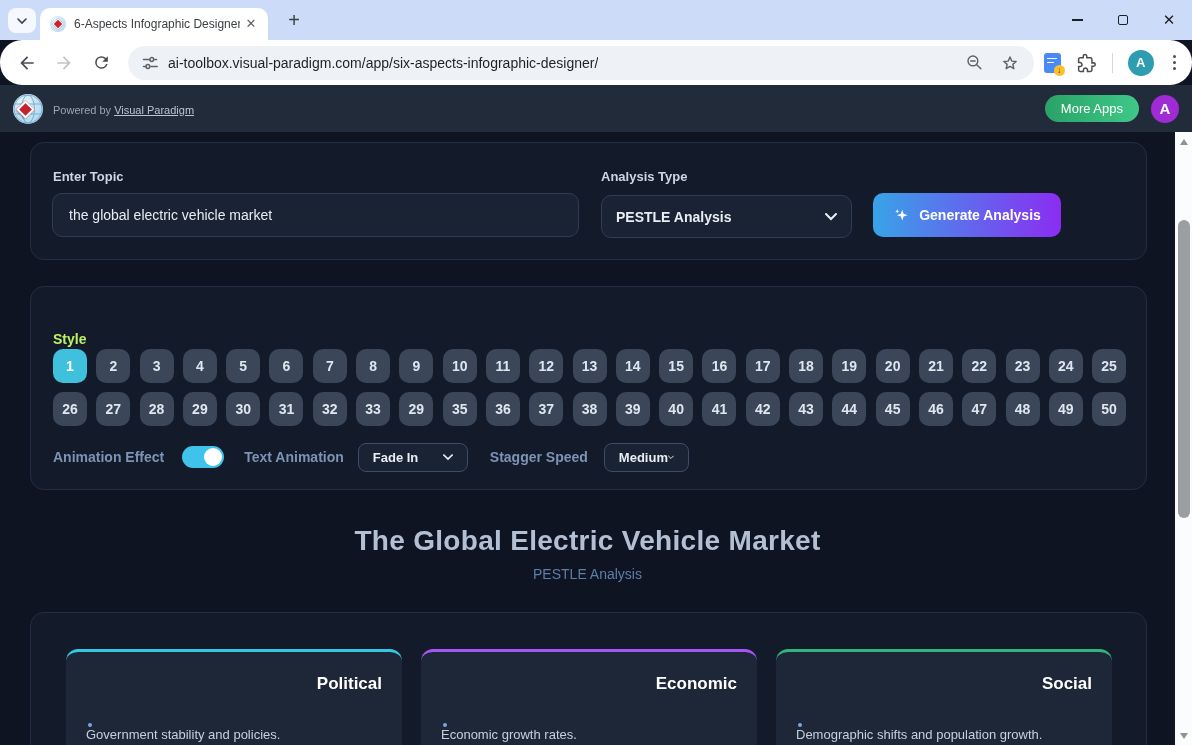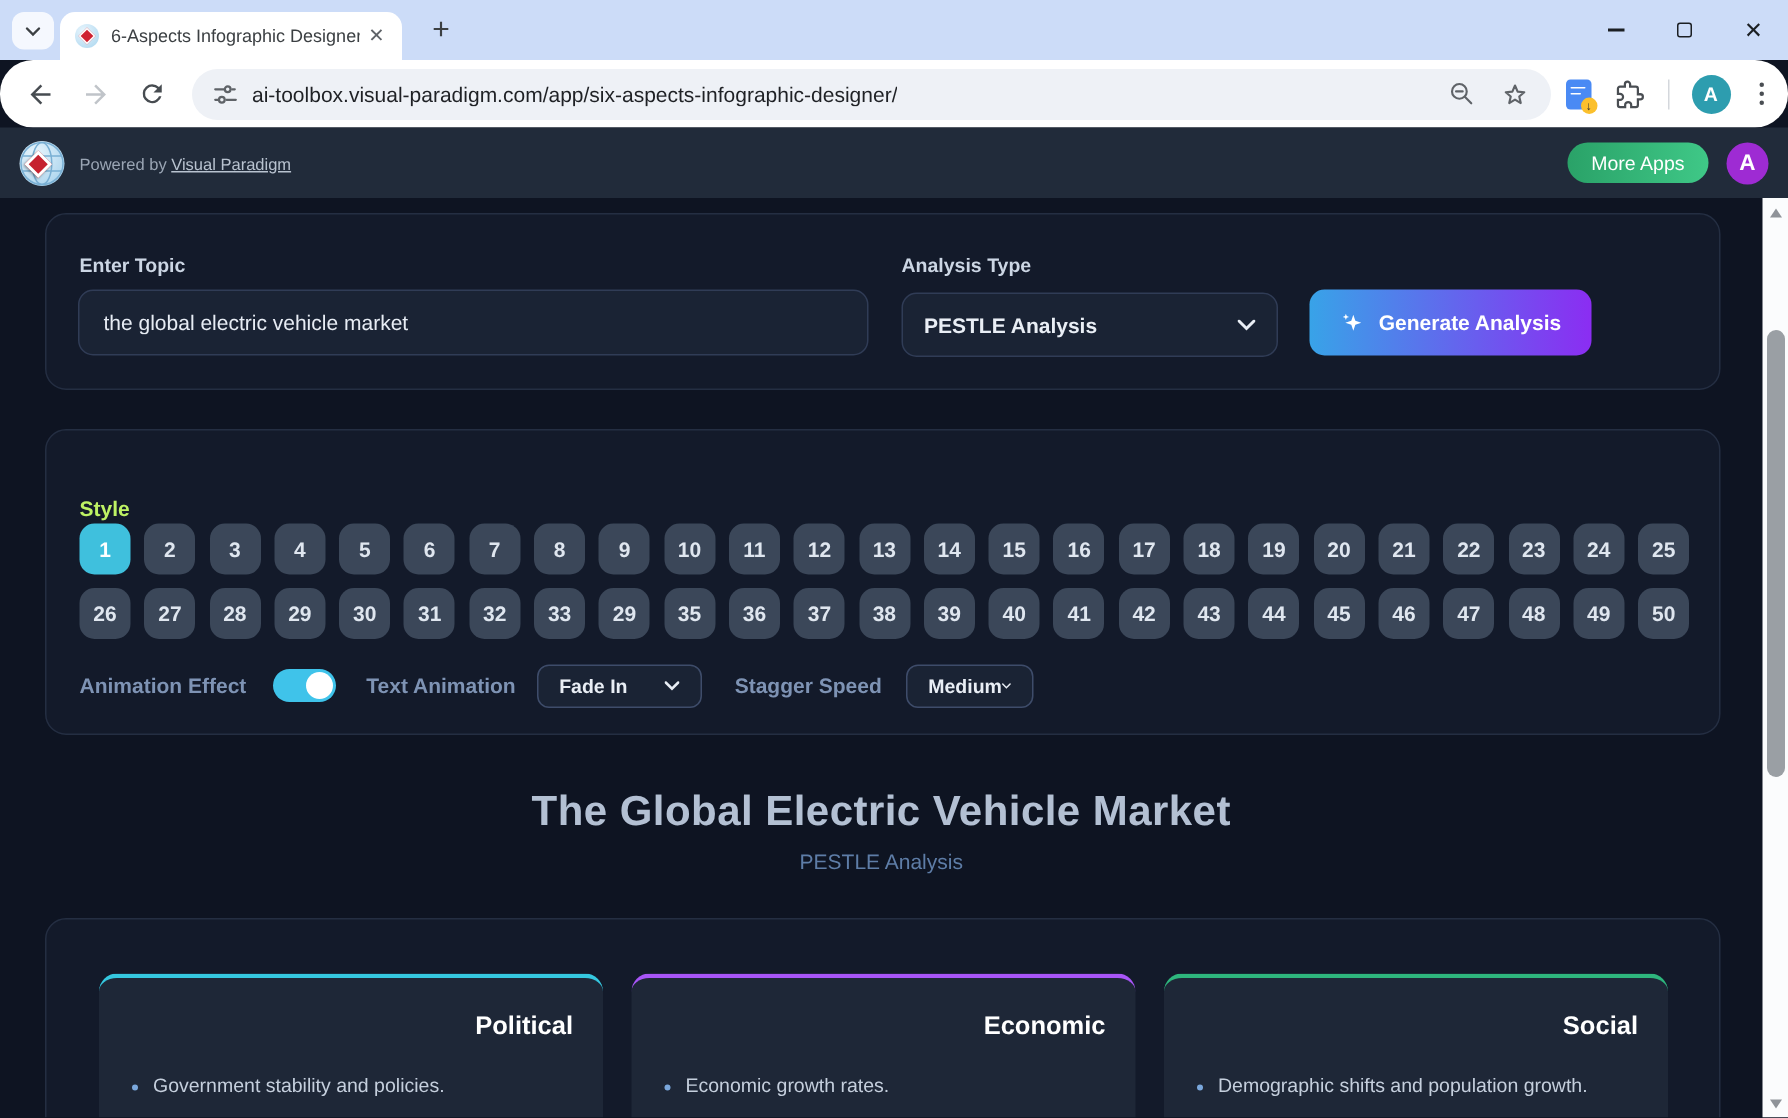--- a/index.html
+++ b/index.html
@@ -101,21 +101,21 @@
   .result-head { position:absolute; left:0; top:393px; width:1175px; text-align:center; }
   .result-title { font-size:28px; font-weight:bold; color:#b3c0d3; letter-spacing:.3px; }
   .result-sub { font-size:14px; color:#5e7da7; margin-top:9px; }
 
   .cards-panel { left:30px; top:480px; width:1117px; height:280px; }
   .cards-row { position:absolute; left:35px; top:36px; display:flex; gap:19px; }
   .card { width:336px; height:200px; background:#1e2737; border-radius:12px; border-top:3px solid #2dd4ea;
      padding:22px 20px 0 20px; }
   .card-title { font-size:17px; font-weight:bold; color:#ffffff;text-align:right; }
   .card-list { margin-top:22px; }
-  .card-item { display:flex; align-items:flex-start; }
+  .card-item { display:flex; align-items:flex-start;flex-direction:column; }
   .dot { width:4px; height:4px; border-radius:50%; background:#7aa7dc; margin:7px 10px 0 2px; flex:0 0 4px; }
   .card-text { font-size:13px; color:#c5cfdd; }
 
   
   .scrollbar { position:absolute; right:0; top:132px; width:17px; height:613px; background:#fbfcfd; }
   .sb-up, .sb-down { position:absolute; left:0; width:17px; height:17px; display:flex; align-items:center;
      justify-content:center; cursor:pointer; }
   .sb-up { top:1px; } .sb-down { bottom:1px; }
   .tri-up { width:0; height:0; border-left:4.5px solid transparent; border-right:4.5px solid transparent;
      border-bottom:6px solid #8f9399; }

